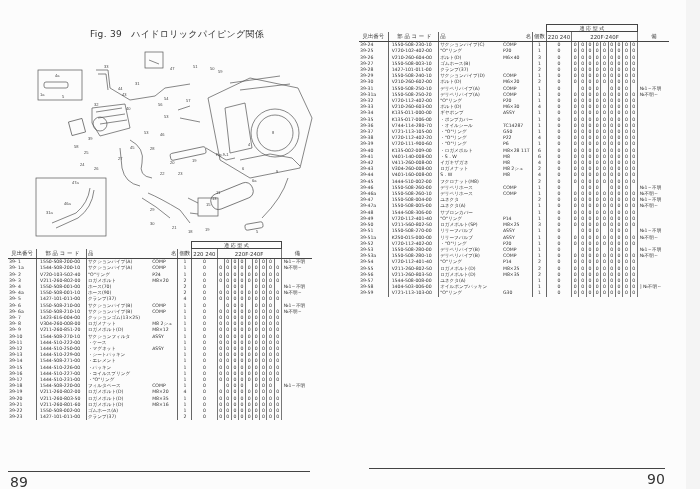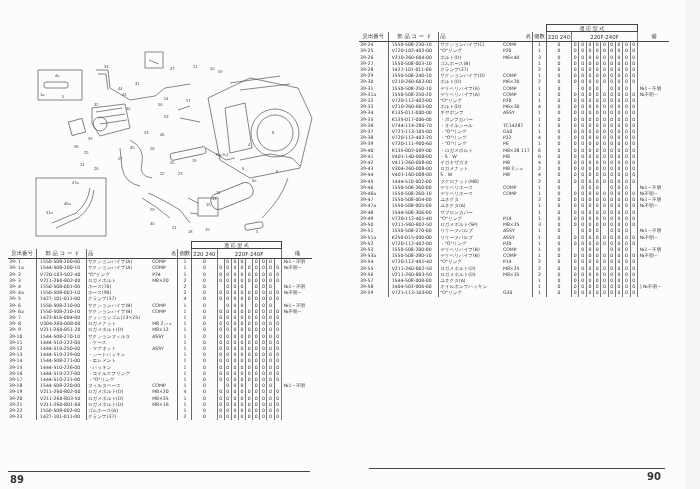--- a/index.html
+++ b/index.html
@@ -18,26 +18,27 @@
   .col-ref{width:33px;border-right:1px solid #666;}
   .col-code{width:52px;border-right:1px solid #666;padding-left:3px !important;}
   .col-name{width:78px;}
   .col-spec{width:30px;border-right:1px solid #666;}
   .col-qty{width:9px;text-align:center;border-right:1px solid #666;}
   .col-flag{width:6px;text-align:center;border-right:1px solid #777;}
   .col-note{width:36px;padding-left:2px !important;}
   .grp{border:1px solid #444;text-align:center;font-size:5px;}
   .sub{border-right:1px solid #777;font-size:4px;text-align:center;}
   .bottom-rule{position:absolute;height:1px;background:#444;}
-  .page-num{position:absolute;font-size:10px;font-weight:bold;color:#333;}
+  .page-num{position:absolute;font-size:14px;font-weight:normal;color:#333;}
 </style>
 </head>
 <body>
 
 <div class="page" id="page-left">
+  <div class="fig-title">Fig. 39　ハイドロリックパイピング関係</div>
 
   <svg class="diagram" viewBox="0 0 300 190" fill="none" stroke="#555" stroke-width="0.7">
 
     <rect x="8" y="22" width="44" height="30"></rect>
     <rect x="14" y="34" width="24" height="6" rx="2"></rect>
 
     <path d="M62 60 L95 56 L100 80 L70 88 L62 75 Z"></path>
     <path d="M66 64 L92 60 M68 70 L95 66 M70 76 L97 72"></path>
     <circle cx="70" cy="76" r="7"></circle>
     <rect x="40" y="72" width="14" height="14" transform="rotate(-15 47 79)"></rect>

